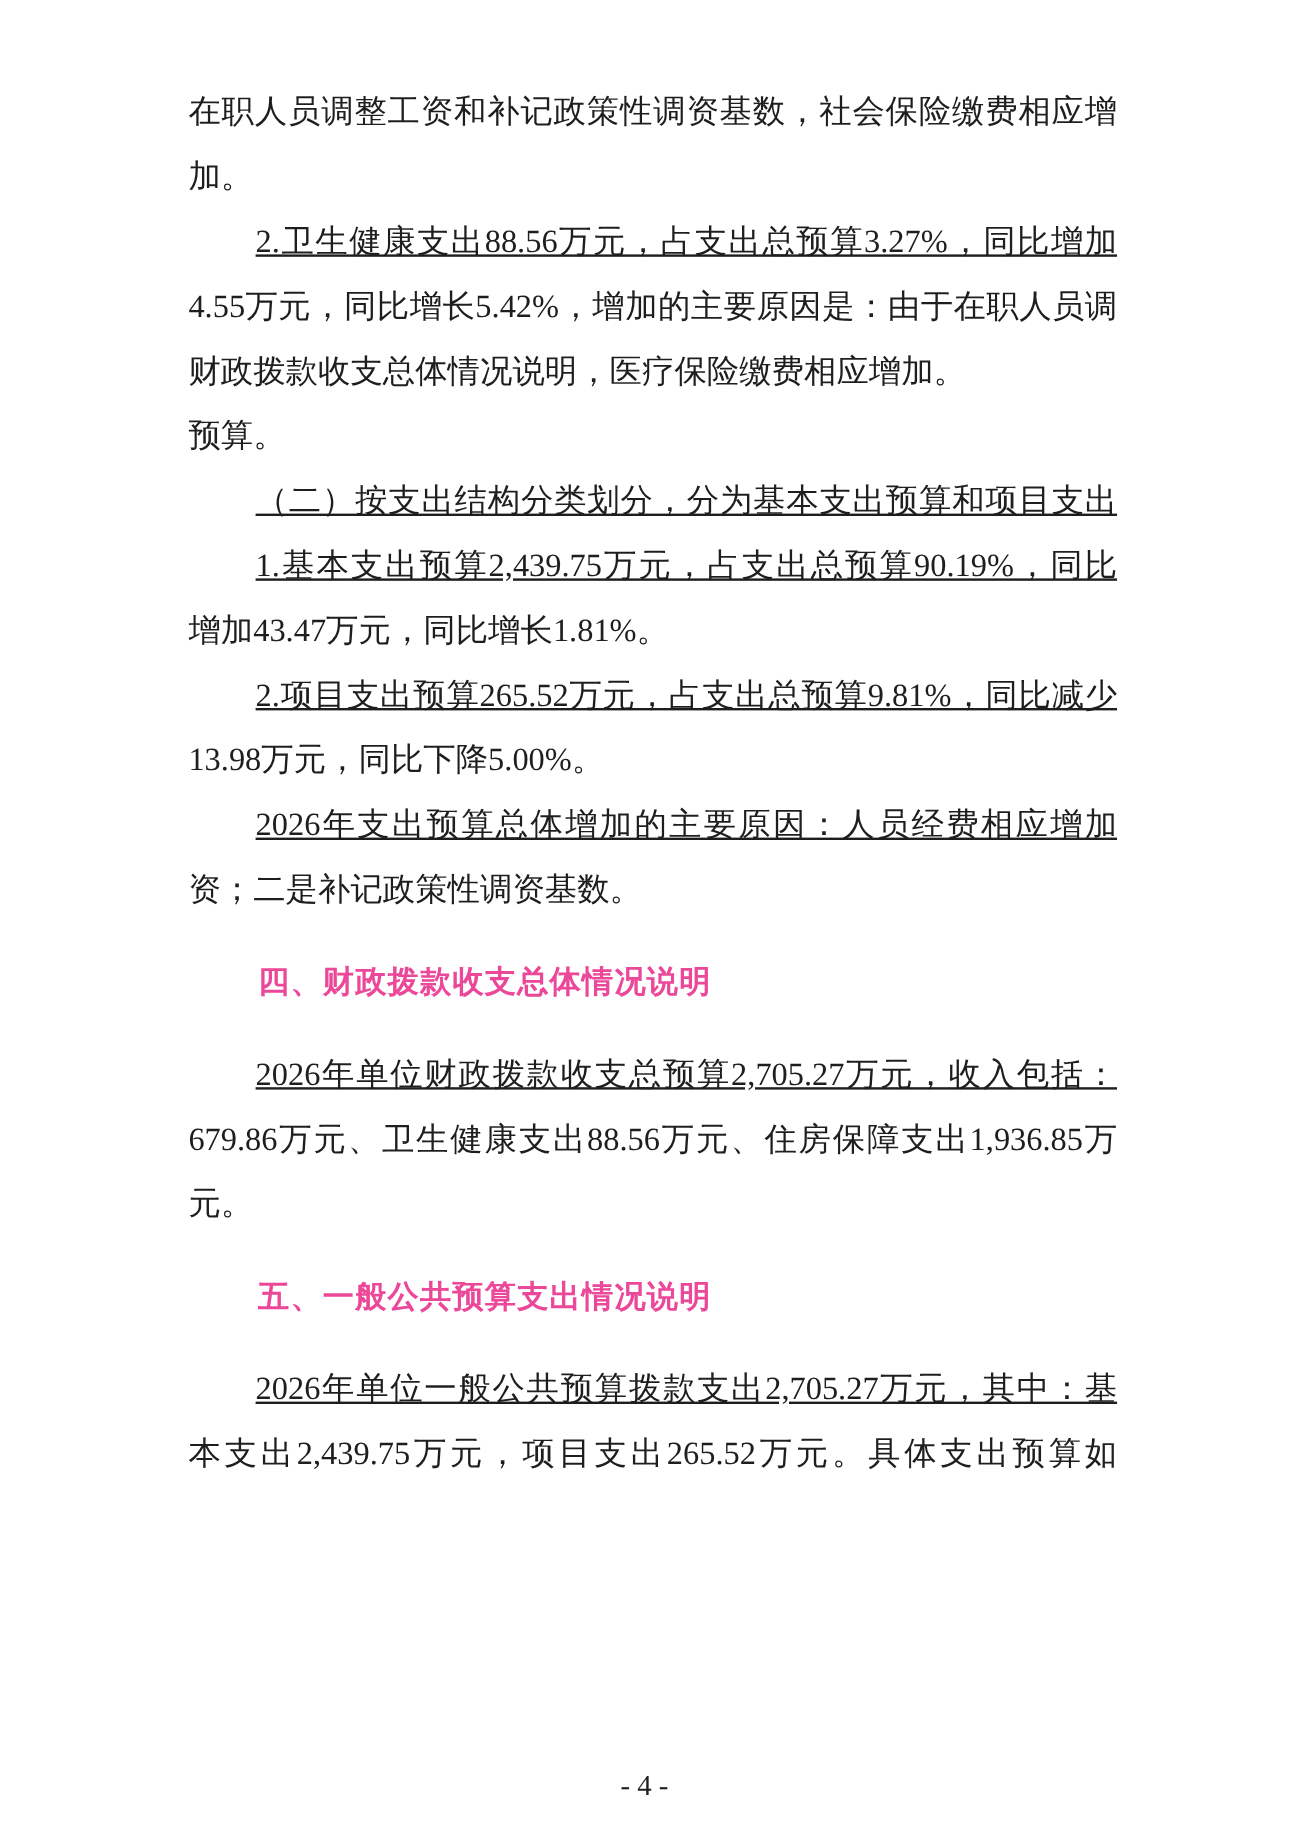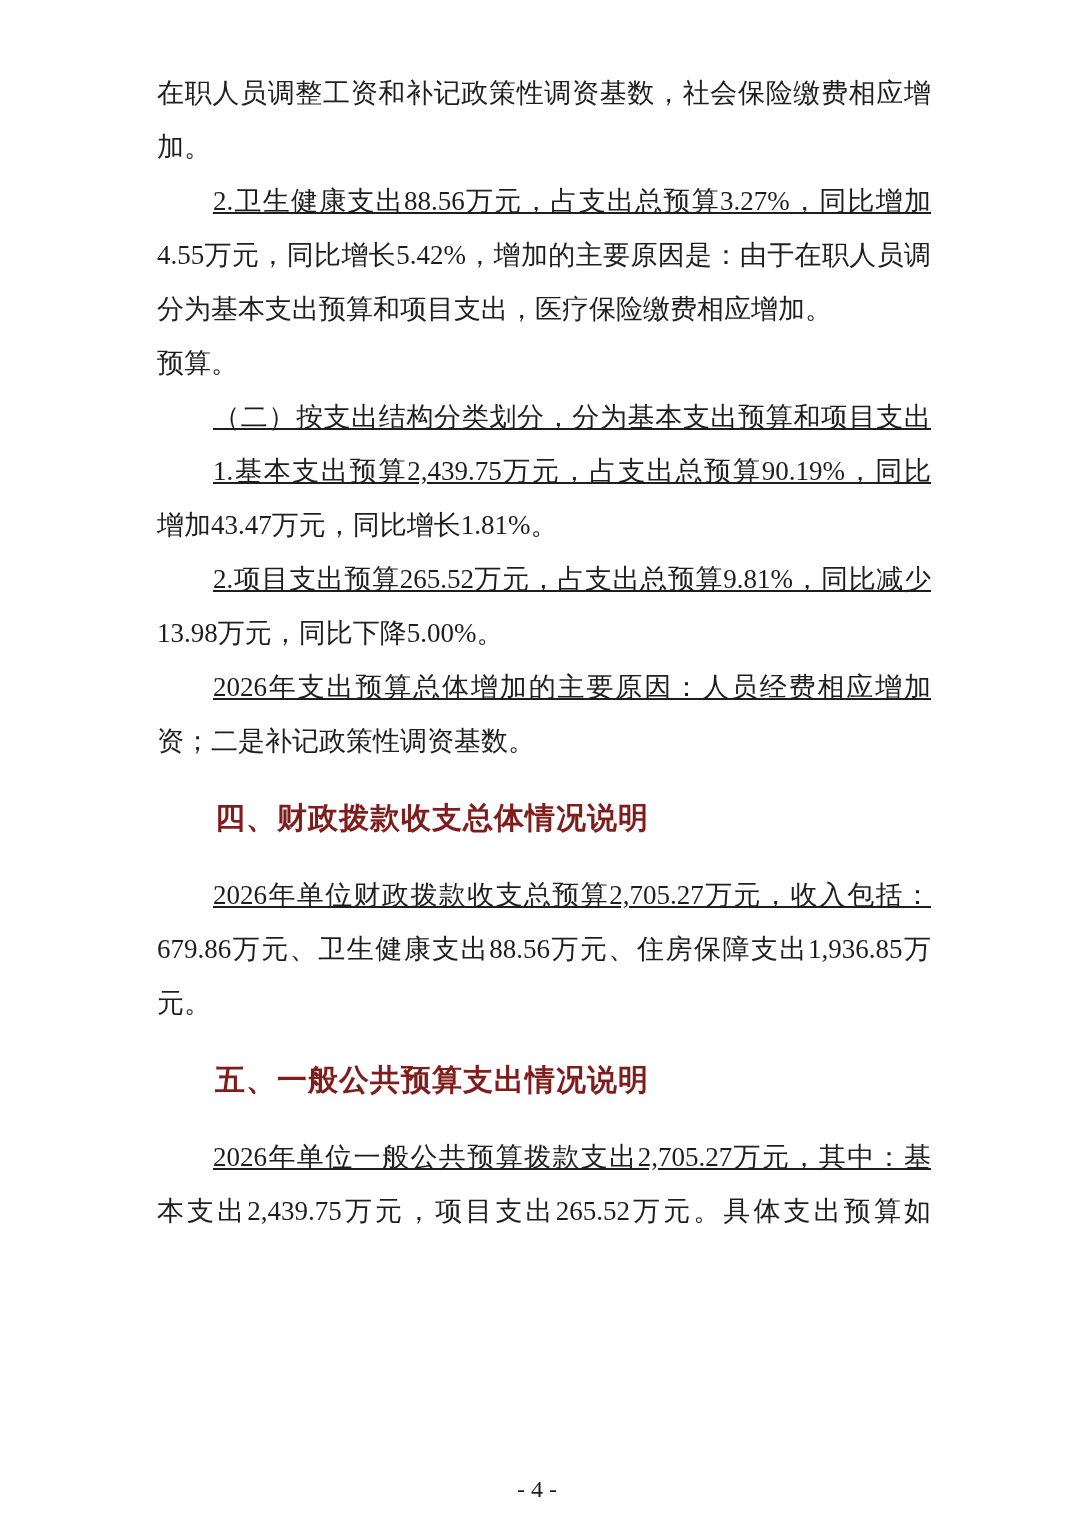--- a/index.html
+++ b/index.html
@@ -43,22 +43,22 @@
     text-align: left;
     text-align-last: left;
   }
   .heading {
     height: 54px;
     line-height: 54px;
     margin: 23px 0;
     padding-left: 58px;
     font-family: "Liberation Sans", "DejaVu Sans", sans-serif;
     font-weight: bold;
-    font-size: 30px;
-    color: #7f1d1d;
+    font-size: 26px;
+    color: #ec4899;
     letter-spacing: 1px;
   }
   .page-number {
     position: absolute;
     left: 0;
     top: 1462px;
     width: 100%;
     height: 54px;
     line-height: 54px;
     text-align: center;
@@ -72,21 +72,21 @@
 
 <div class="page">
   <div class="content">
       <div class="para">
         <div class="line">在职人员调整工资和补记政策性调资基数，社会保险缴费相应增</div>
         <div class="line end">加。</div>
       </div>
       <div class="para">
         <div class="line indent">2.卫生健康支出88.56万元，占支出总预算3.27%，同比增加</div>
         <div class="line">4.55万元，同比增长5.42%，增加的主要原因是：由于在职人员调</div>
-        <div class="line end">分为基本支出预算和项目支出，医疗保险缴费相应增加。</div>
+        <div class="line end">财政拨款收支总体情况说明，医疗保险缴费相应增加。</div>
       </div>
       <div class="para">
         <div class="line end">预算。</div>
         <div class="line indent">（二）按支出结构分类划分，分为基本支出预算和项目支出</div>
       </div>
       <div class="para">
         <div class="line indent">1.基本支出预算2,439.75万元，占支出总预算90.19%，同比</div>
         <div class="line end">增加43.47万元，同比增长1.81%。</div>
       </div>
       <div class="para">

